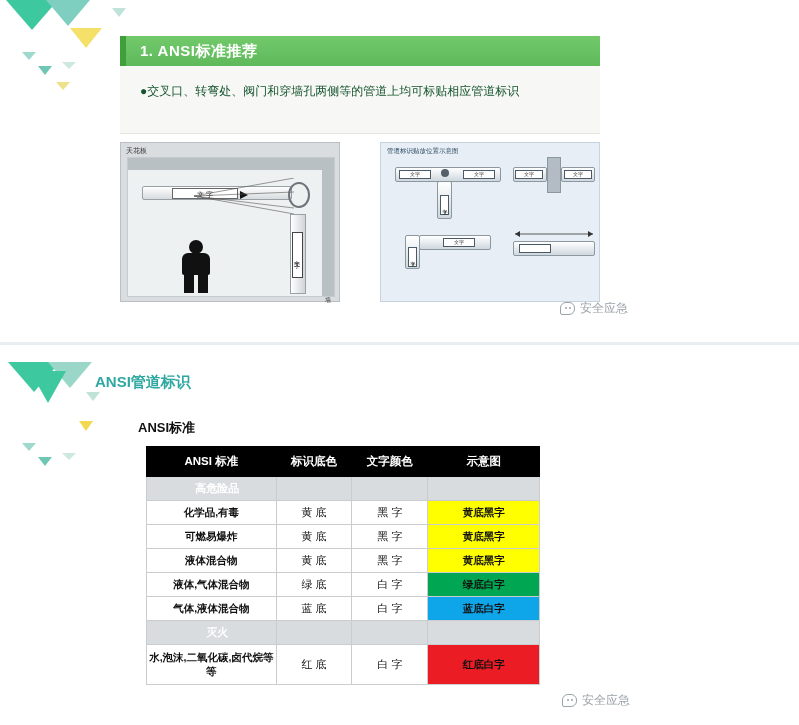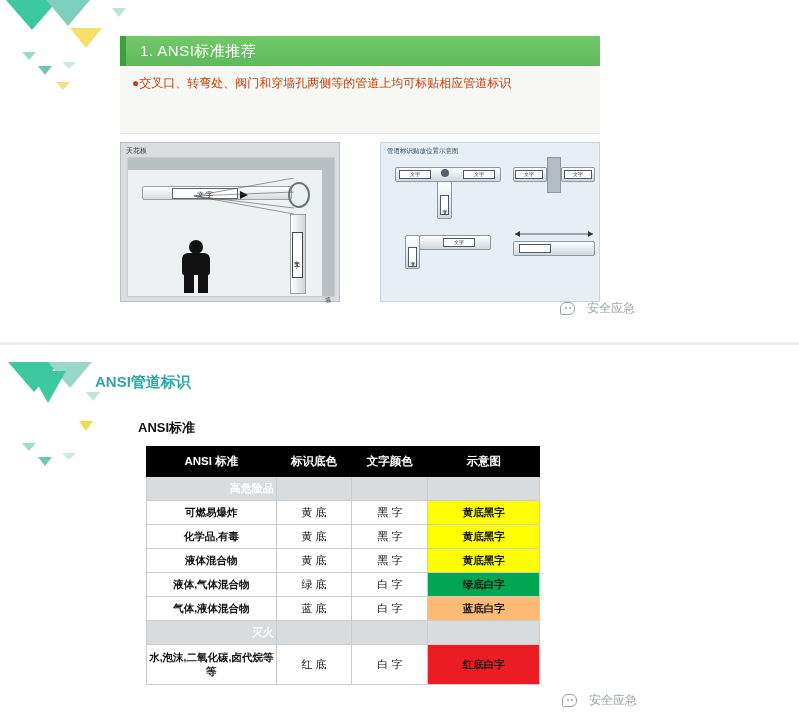--- a/index.html
+++ b/index.html
@@ -58,43 +58,43 @@
     width: 480px; height: 30px;
     background: linear-gradient(to bottom, #71c96a, #5fb95b);
     border-left: 6px solid #3f9f3a;
     display: flex;
     align-items: center;
     padding-left: 14px;
   }
   .hdr-bar .t {
     color: #ffffff;
     font-size: 15px;
-    font-weight: normal;
+    font-weight: bold;
     letter-spacing: 0.5px;
   }
 
   .body-box {
     position: absolute;
     left: 120px; top: 66px;
     width: 480px; height: 68px;
     background: #f7f8f5;
     border-bottom: 1px solid #e3e7de;
     padding: 8px 12px 0 12px;
   }
   .body-box .lead {
     font-size: 12px;
     font-weight: bold;
     color: #222;
     margin: 0 0 6px 0;
   }
   .body-box .li {
     font-size: 12px;
-    color: #c2410c;
+    color: #14532d;
     line-height: 18px;
-    margin: 0;
+    margin: 8px;
   }
 
   
   .fig-left {
     position: absolute;
     left: 120px; top: 142px;
     width: 220px; height: 160px;
     background: #d9dde0;
     border: 1px solid #b9bfc4;
   }
@@ -193,21 +193,21 @@
   }
   .tagbox {
     position: absolute;
     background: #fff; border: 1px solid #4a5a66;
     font-size: 5px; color: #222; text-align: center;
   }
 
   
   .wm {
     position: absolute;
-    display: flex; align-items: center; gap: 12px;
+    display: flex; align-items: center; gap: 5px;
     color: #9aa3a8; font-size: 12px;
   }
   .wm .wx {
     width: 15px; height: 13px;
     border: 1.2px solid #9aa3a8;
     border-radius: 6px 6px 6px 2px;
     position: relative;
   }
   .wm .wx::before, .wm .wx::after {
     content: ""; position: absolute; width: 2px; height: 2px;
@@ -245,30 +245,30 @@
     color: #ffffff;
     font-weight: bold;
     padding: 7px 2px;
     font-size: 11.5px;
     border: 1px solid #000;
   }
   tr.group td {
     background: #d9dcdf;
     color: #ffffff;
     font-weight: bold;
-    text-align: right;
+    text-align: center;
     padding-left: 14px;
     height: 20px;
   }
   tr.group td.blank { background: #d9dcdf; }
   td.name { font-weight: bold; font-size: 10.5px; }
   td.swatch { font-weight: bold; font-size: 10.5px; }
   .sw-yellow { background: #ffff00; color: #000; }
   .sw-green  { background: #00a651; color: #fff; }
-  .sw-blue   { background: #fdba74; color: #fff; }
+  .sw-blue   { background: #0ea5e9; color: #fff; }
   .sw-red    { background: #ec1c24; color: #fff; }
 
   .col1 { width: 130px; }
   .col2 { width: 76px; }
   .col3 { width: 76px; }
   .col4 { width: 112px; }
 </style>
 </head>
 <body>
 
@@ -389,27 +389,27 @@
     </tr>
   </thead>
   <tbody>
     <tr class="group">
       <td>高危险品</td>
       <td class="blank"></td>
       <td class="blank"></td>
       <td class="blank"></td>
     </tr>
     <tr>
-      <td class="name">可燃易爆炸</td>
+      <td class="name">化学品,有毒</td>
       <td>黄 底</td>
       <td>黑 字</td>
       <td class="swatch sw-yellow">黄底黑字</td>
     </tr>
     <tr>
-      <td class="name">化学品,有毒</td>
+      <td class="name">可燃易爆炸</td>
       <td>黄 底</td>
       <td>黑 字</td>
       <td class="swatch sw-yellow">黄底黑字</td>
     </tr>
     <tr>
       <td class="name">液体混合物</td>
       <td>黄 底</td>
       <td>黑 字</td>
       <td class="swatch sw-yellow">黄底黑字</td>
     </tr>

